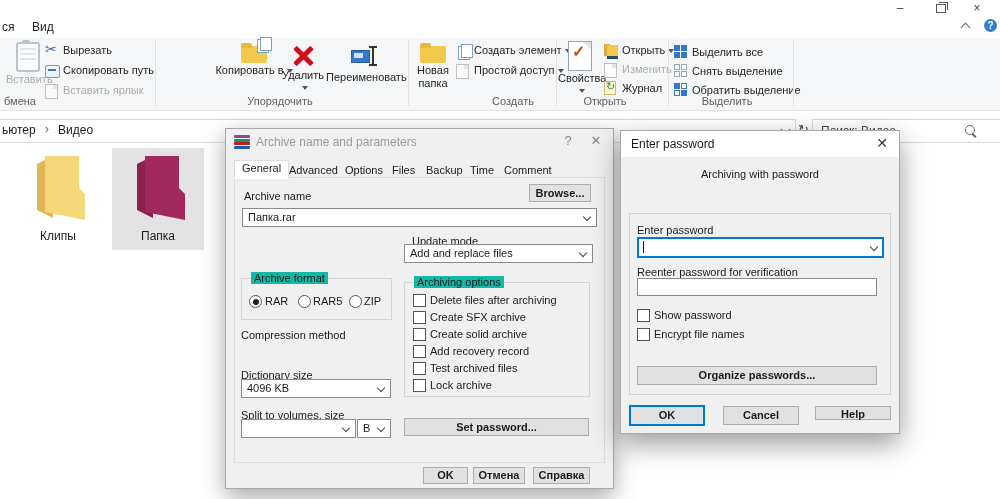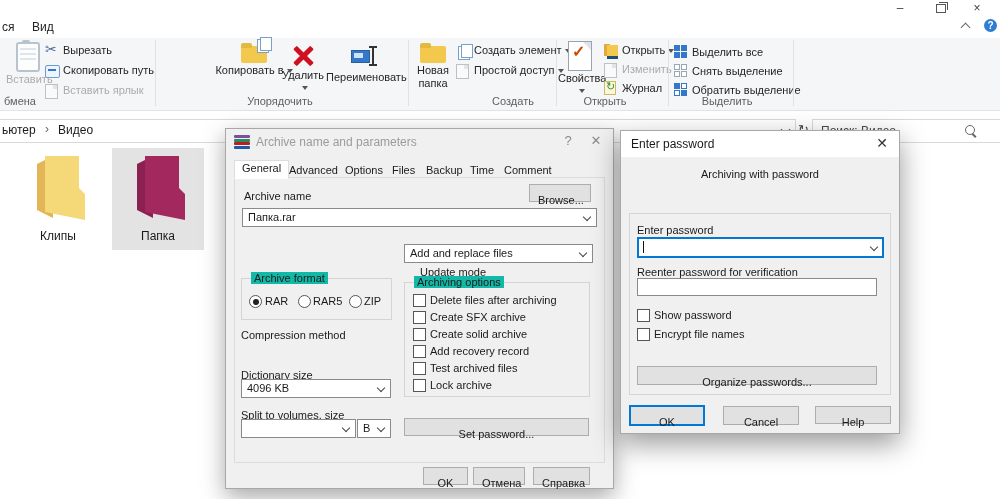--- a/index.html
+++ b/index.html
@@ -84,21 +84,21 @@
   .tile .fname{margin-top:2px;}
   
   .dlg{position:absolute;background:#f0f0f0;border:1px solid #a8a8a8;box-shadow:0 8px 22px rgba(0,0,0,.35);font-size:11px;}
   .dlg-title{position:absolute;left:0;top:0;right:0;height:26px;font-size:12px;}
   .dlg-title .t{position:absolute;left:30px;top:6px;}
   .dlg-title .t2{position:absolute;left:10px;top:6px;}
   .dlg-x{position:absolute;top:4px;width:18px;text-align:center;font-size:13px;color:#333;cursor:default;}
   .rarico{position:absolute;left:8px;top:6px;width:16px;height:14px;}
   .rarico i{display:block;height:3px;margin-bottom:0.5px;border-radius:1px;}
   .btn{position:absolute;background:#e1e1e1;border:1px solid #adadad;font-size:11px;text-align:center;
-       font-family:"Liberation Sans",sans-serif;color:#1a1a1a;padding:8px;line-height:15px;cursor:default;}
+       font-family:"Liberation Sans",sans-serif;color:#1a1a1a;padding:0;line-height:15px;cursor:default;font-weight:bold;}
   .btn.primary{border:2px solid #0078d7;}
   .combo{position:absolute;background:#fff;border:1px solid #8a8a8a;height:17px;line-height:16px;padding-left:5px;cursor:default;}
   .combo .chev{position:absolute;right:6px;top:5px;width:5px;height:5px;border-right:1.2px solid #444;border-bottom:1.2px solid #444;transform:rotate(45deg);}
   .combo.focus{border:1px solid #0078d7;box-shadow:inset 0 0 0 1px #0078d7;}
   .textin{position:absolute;background:#fff;border:1px solid #8a8a8a;height:16px;}
   .grp{position:absolute;border:1px solid #d4d4d4;}
   .grp .legend{position:absolute;left:9px;top:-7px;background:#14b8a6;padding:0 3px;}
   .cbrow{position:absolute;height:14px;line-height:13px;cursor:default;}
   .cbx{position:absolute;left:0;top:0;width:11px;height:11px;border:1px solid #555;background:#fff;}
   .cbtx{position:absolute;left:17px;top:0;white-space:nowrap;}
@@ -304,21 +304,21 @@
     </div>
     <div class="tabpage" style="left:8px;top:48px;width:369px;height:284px;"></div>
 
     <span class="lab" style="left:18px;top:61px;">Archive name</span>
     <button class="btn" style="left:303px;top:55px;width:62px;height:18px;">Browse...</button>
     <div class="combo" style="left:16px;top:79px;width:348px;">
       <span>Папка.rar</span>
       <span class="chev"></span>
     </div>
 
-    <span class="lab" style="left:194px;top:106px;margin-top:31px;">Update mode</span>
+    <span class="lab" style="left:186px;top:106px;">Update mode</span>
     <div class="combo" style="left:178px;top:115px;width:182px;">
       <span>Add and replace files</span>
       <span class="chev"></span>
     </div>
 
     <div class="grp" style="left:15px;top:149px;width:149px;height:40px;">
       <span class="legend">Archive format</span>
     </div>
     <span class="rad on" style="left:23px;top:166px;"></span>
     <span class="radtx lab" style="left:39px;top:166px;">RAR</span>

